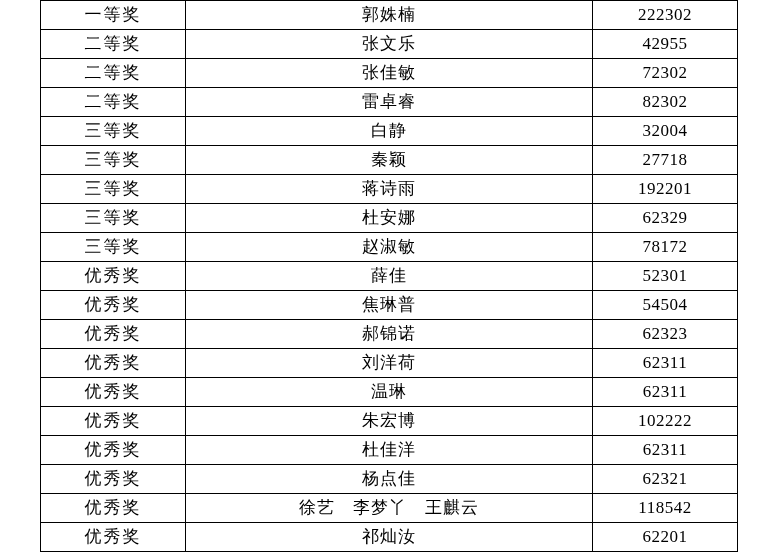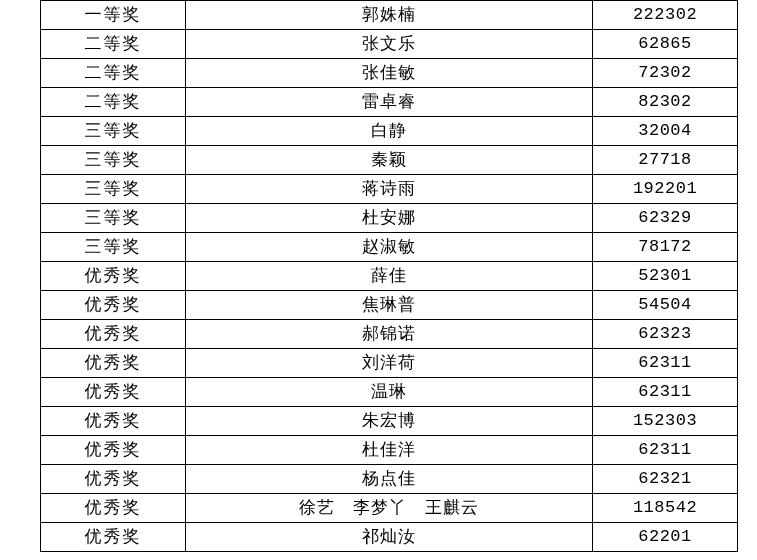--- a/index.html
+++ b/index.html
@@ -42,21 +42,20 @@
   }
   td.cell-award {
     letter-spacing: 2px;
   }
   td.cell-name {
     letter-spacing: 1px;
   }
   td.cell-code {
     font-size: 17px;
     letter-spacing: 0.5px;
-    font-family: Liberation Mono, monospace;
   }
 </style>
 </head>
 <body>
 
 <div class="table-wrap">
   <table class="award-table">
     <colgroup>
       <col class="c-award">
       <col class="c-name">
@@ -64,21 +63,21 @@
     </colgroup>
     <tbody>
       <tr>
         <td class="cell-award">一等奖</td>
         <td class="cell-name">郭姝楠</td>
         <td class="cell-code">222302</td>
       </tr>
       <tr>
         <td class="cell-award">二等奖</td>
         <td class="cell-name">张文乐</td>
-        <td class="cell-code">62865</td>
+        <td class="cell-code">42955</td>
       </tr>
       <tr>
         <td class="cell-award">二等奖</td>
         <td class="cell-name">张佳敏</td>
         <td class="cell-code">72302</td>
       </tr>
       <tr>
         <td class="cell-award">二等奖</td>
         <td class="cell-name">雷卓睿</td>
         <td class="cell-code">82302</td>
@@ -129,21 +128,21 @@
         <td class="cell-code">62311</td>
       </tr>
       <tr>
         <td class="cell-award">优秀奖</td>
         <td class="cell-name">温琳</td>
         <td class="cell-code">62311</td>
       </tr>
       <tr>
         <td class="cell-award">优秀奖</td>
         <td class="cell-name">朱宏博</td>
-        <td class="cell-code">152303</td>
+        <td class="cell-code">102222</td>
       </tr>
       <tr>
         <td class="cell-award">优秀奖</td>
         <td class="cell-name">杜佳洋</td>
         <td class="cell-code">62311</td>
       </tr>
       <tr>
         <td class="cell-award">优秀奖</td>
         <td class="cell-name">杨点佳</td>
         <td class="cell-code">62321</td>

